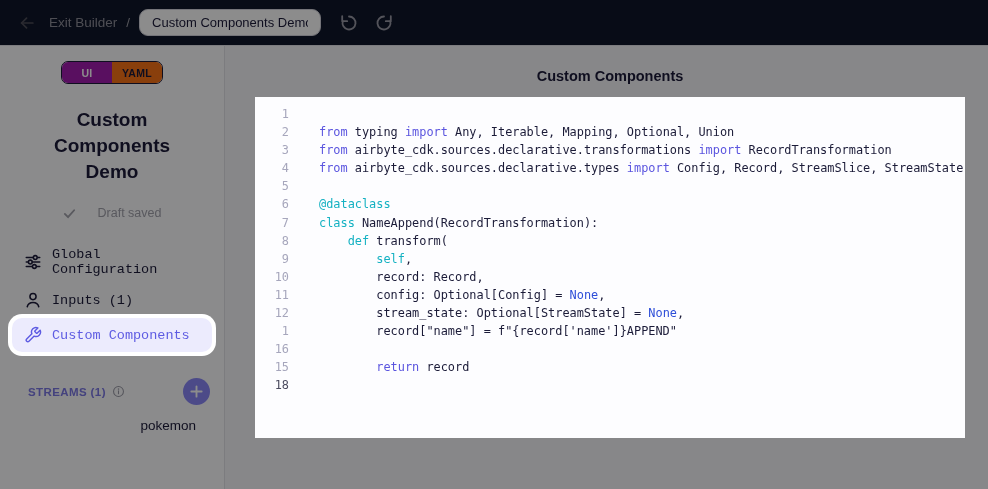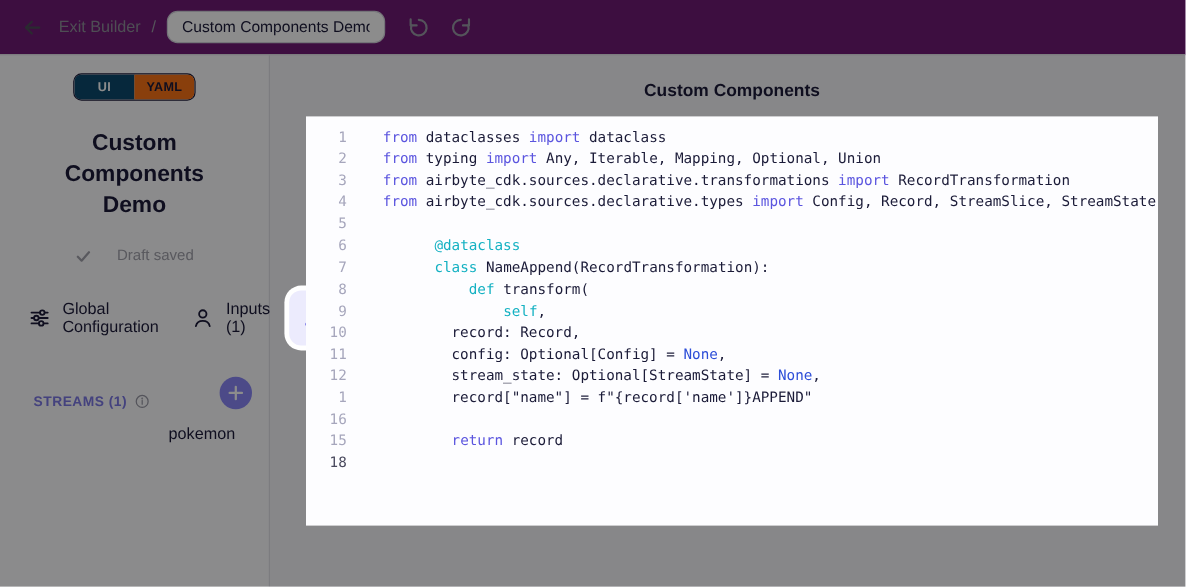--- a/index.html
+++ b/index.html
@@ -6,21 +6,21 @@
   html,body { margin:0; padding:0; }
   body {
     width:988px; height:489px; overflow:hidden;
     font-family:"Liberation Sans", sans-serif;
     background:#f6f6f9;
   }
   .app { position:relative; width:988px; height:489px; }
 
   
   .topbar {
-    height:46px; background:#701a75; border-bottom:1px solid #e2e2e8;
+    height:46px; background:#0f172a; border-bottom:1px solid #e2e2e8;
     display:flex; align-items:center; padding:0 14px; gap:9px;
   }
   .back-btn { width:26px; height:26px; border:none; background:none; padding:0;
     display:flex; align-items:center; justify-content:center; color:#4d4d58; cursor:pointer; }
   .exit-label { color:#8f8f9a; font-size:13.5px; cursor:pointer; }
   .crumb-sep { color:#9a9aa4; font-size:13.5px; }
   .name-input {
     width:182px; height:27px; border:1px solid #d4d4dc; border-radius:9px;
     background:#ffffff; font-size:13px; color:#1c1b3a; padding:0 12px;
     font-family:inherit; outline:none;
@@ -35,36 +35,36 @@
     padding:15px 12px 0;
   }
   .main { flex:1; padding:22px 23px 0 30px; background:#f6f6f9; }
 
   
   .toggle { display:flex; width:102px; height:23px; margin:0 auto;
     border:1px solid #1c1b3a; border-radius:7px; overflow:hidden; }
   .toggle .seg { flex:1; border:none; background:#f97316; color:#1c1b3a;
     font-family:inherit; font-size:10.5px; font-weight:700; letter-spacing:.3px;
     padding:0; cursor:pointer; }
-  .toggle .seg.sel { background:#0c4a6e; color:#ffffff; }
+  .toggle .seg.sel { background:#a21caf; color:#ffffff; }
 
   .project-title { margin:23px auto 0; max-width:150px; text-align:center;
     font-size:19px; line-height:26px; font-weight:700; color:#1c1b3a; }
 
   .save-status { margin-top:21px; display:flex; align-items:center; justify-content:center;
     gap:22px; color:#a2a2ac; font-size:12.5px; }
 
-  .nav { margin-top:22px; display:flex; gap:4px; }
+  .nav { margin-top:22px; display:flex; flex-direction:column; gap:4px;font-family:Liberation Mono, monospace; }
   .nav-item { display:flex; align-items:center; gap:10px; padding:5px 12px;
     font-size:13.5px; color:#1c1b3a; border-radius:10px; cursor:pointer; }
   .nav-item svg { width:18px; height:18px; flex:none; }
   .nav-item.active { background:#ecebfd; color:#5d5be2; padding:8px 12px;
     position:relative; z-index:30; box-shadow:0 0 0 4px #ffffff; }
 
-  .streams-head { margin-top:26px; display:flex; align-items:flex-end; padding:0 2px 0 16px; }
+  .streams-head { margin-top:26px; display:flex; align-items:center; padding:0 2px 0 16px; }
   .streams-label { font-size:11.5px; font-weight:700; letter-spacing:.4px; color:#7c78e5; }
   .info-icon { margin-left:6px; color:#9a9aa6; display:flex; }
   .add-btn { margin-left:auto; width:27px; height:27px; border-radius:50%;
     background:#8a88f8; border:none; color:#ffffff; cursor:pointer;
     display:flex; align-items:center; justify-content:center; }
   .streams-list { margin-top:6px;text-align:right; }
   .stream-item { padding:7px 16px; font-size:13.5px; color:#1c1b3a; border-radius:8px; cursor:pointer; }
 
   
   .main-heading { margin:0 0 13px; text-align:center; font-size:14.5px;
@@ -72,21 +72,21 @@
   .editor {
     position:relative; z-index:30;
     background:#fdfdff; height:341px; padding-top:8px; overflow:hidden;
     font-family:"DejaVu Sans Mono","Liberation Mono",monospace;
   }
   .cl { display:flex; height:18.1px; line-height:18.1px; font-size:11.9px; }
   .ln { width:34px; flex:none; text-align:right; color:#a6a6bc; }
   .ln-active { color:#4a4a5e; }
   .cd { margin-left:30px; white-space:pre; color:#1b1b38; }
   .tok-kw { color:#5b55df; }
-  .tok-df { color:#14b1c2;margin-left:43px; }
+  .tok-df { color:#14b1c2; }
   .tok-cn { color:#2d4ed8; }
   .tok-pl { color:#1b1b38; }
 
   
   .overlay { position:absolute; inset:0; background:rgba(0,0,0,.45);
     z-index:20; pointer-events:none; }
 </style>
 </head>
 <body>
 
@@ -196,21 +196,20 @@
       <div class="streams-list">
           <div class="stream-item">pokemon</div>
         </div>
     </aside>
 
     <main class="main">
       <h2 class="main-heading">Custom Components</h2>
       <div class="editor">
           <div class="cl">
             <span class="ln">1</span>
-            <span class="cd"><span class="tok-kw">from</span><span class="tok-pl"> dataclasses </span><span class="tok-kw">import</span><span class="tok-pl"> dataclass</span></span>
           </div>
           <div class="cl">
             <span class="ln">2</span>
             <span class="cd"><span class="tok-kw">from</span><span class="tok-pl"> typing </span><span class="tok-kw">import</span><span class="tok-pl"> Any, Iterable, Mapping, Optional, Union</span></span>
           </div>
           <div class="cl">
             <span class="ln">3</span>
             <span class="cd"><span class="tok-kw">from</span><span class="tok-pl"> airbyte_cdk.sources.declarative.transformations </span><span class="tok-kw">import</span><span class="tok-pl"> RecordTransformation</span></span>
           </div>
           <div class="cl">

